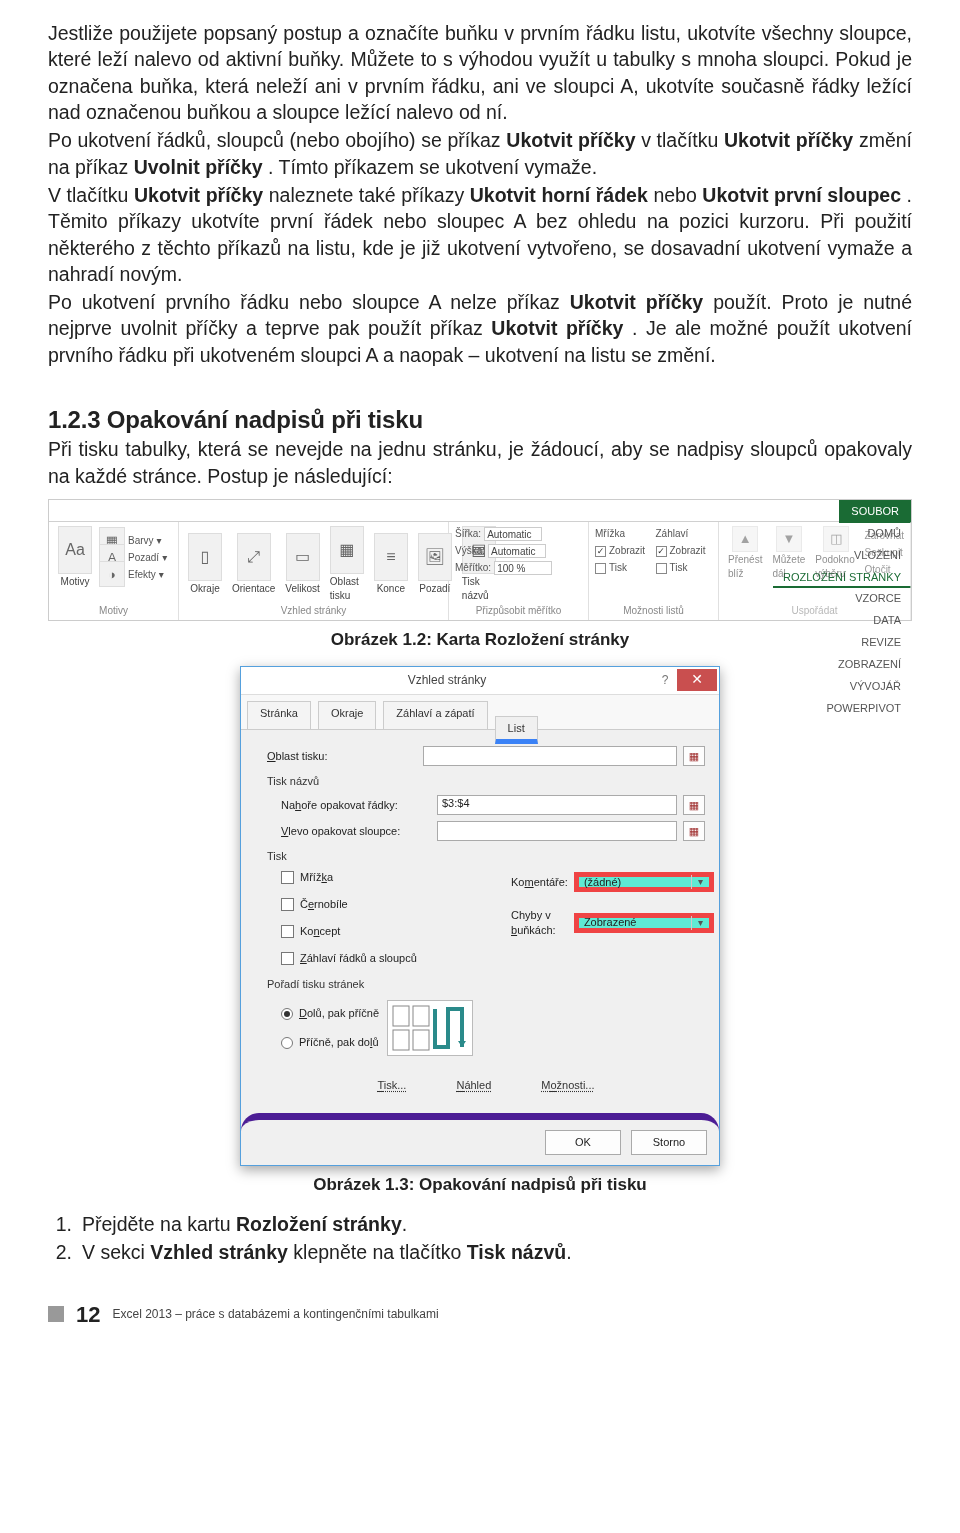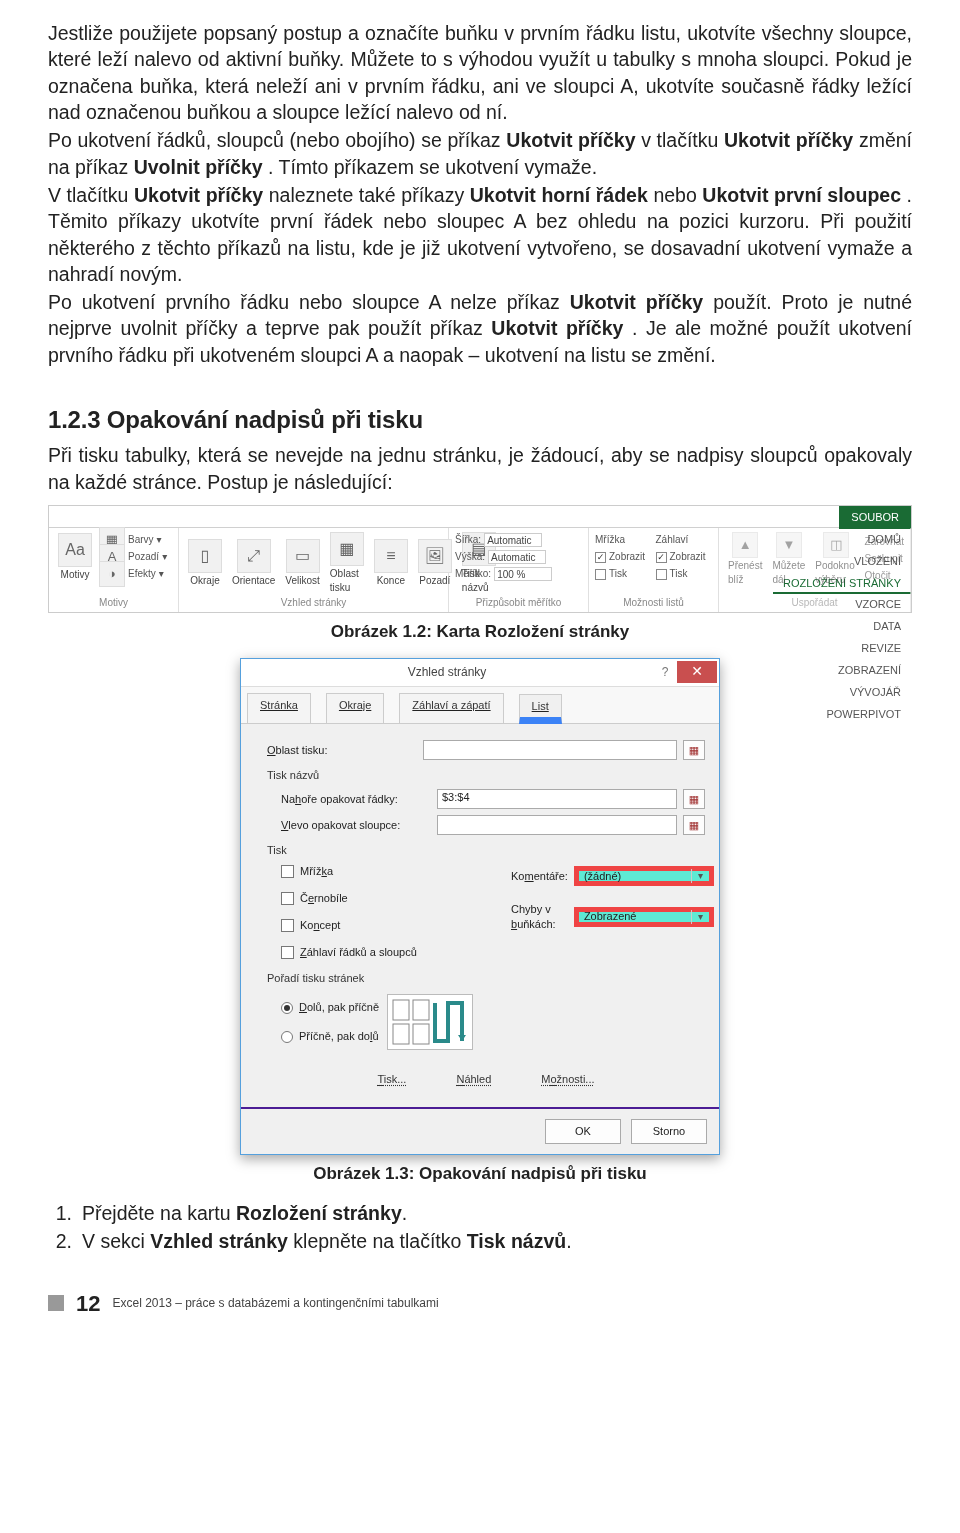--- a/index.html
+++ b/index.html
@@ -13,21 +13,20 @@
     background: #fff;
     padding: 20px 48px 20px 48px;
   }
   p { margin-bottom: 0; text-align: justify; }
   .para { margin-bottom: 2px; }
   b { font-weight: 700; }
   h2.sec {
     font-size: 24px;
     font-weight: 700;
     margin-top: 36px;
-    margin-bottom: 6px;
     font-family: "Segoe UI Semibold", "Arial Narrow", Arial, sans-serif;
     letter-spacing: -0.2px;
   }
   .caption {
     font-weight: 700;
     text-align: center;
     font-size: 17px;
     margin: 8px 0 14px 0;
     font-family: "Arial Narrow", Arial, sans-serif;
   }
@@ -36,59 +35,59 @@
   .ribbon-box { border: 1px solid #ccc; margin-top: 10px; font-size: 11px; background:#fff; }
   .ribbon-tabs { display:flex; align-items:flex-end; border-bottom:1px solid #d0d0d0; background:#fff; height:22px;flex-direction:column; }
   .rtab { padding:3px 10px 4px 10px; color:#555; font-size:11px; }
   .rtab.file { background:#1a6b34; color:#fff; font-weight:400; padding:4px 12px; }
   .rtab.active { color:#1a6b34; border-bottom:2px solid #1a6b34; padding-bottom:2px; }
   .ribbon-body { display:flex; }
   .rgroup { border-right:1px solid #e0e0e0; padding:4px 6px 2px 6px; display:flex; flex-direction:column; justify-content:space-between; }
   .rgroup-label { font-size:10px; color:#888; text-align:center; margin-top:2px; border-top:0; }
   .rg-row { display:flex; align-items:center; gap:4px; }
   .ricon { width:26px; height:26px; background:#f1f1f1; border:1px solid #ddd; display:flex; align-items:center; justify-content:center; font-size:13px; color:#666; }
-  .ricon.big { width:34px; height:34px; font-size:16px; }
+  .ricon.big { width:34px; height:48px; font-size:16px; }
   .rvert { display:flex; flex-direction:column; align-items:center; font-size:10px; color:#444; gap:1px; padding:0 3px; }
   .rline { display:flex; align-items:center; gap:3px; font-size:10px; color:#444; height:16px; }
   .rinput { border:1px solid #ccc; background:#fff; font-size:10px; padding:0 2px; height:14px; width:58px; }
   .rcheck { width:11px; height:11px; border:1px solid #888; display:inline-flex; align-items:center; justify-content:center; font-size:9px; color:#333; }
   .mini { font-size:10px; color:#555; }
   .stack { display:flex; flex-direction:column; gap:1px; }
 
   
   .dialog-wrap { display:flex; justify-content:center; margin-top:10px; }
   .dialog { width:480px; border:1px solid #55a0dd; background:#f0f0f0; font-size:12px; font-family:"Segoe UI", Tahoma, sans-serif; box-shadow:0 4px 12px rgba(0,0,0,0.35); }
   .dlg-title { background:#fff; border-bottom:1px solid #ddd; display:flex; align-items:center; height:28px; position:relative; }
   .dlg-title .t { flex:1; text-align:center; color:#444; font-size:12px; }
   .dlg-close { width:40px; height:22px; background:#c94f4f; color:#fff; display:flex; align-items:center; justify-content:center; font-size:14px; margin-right:2px; margin-top:-1px; }
   .dlg-help { width:24px; text-align:center; color:#777; }
-  .dlg-tabs { display:flex; background:#f8f8f8; border-bottom:1px solid #ccc; padding-top:6px; padding-left:6px; gap:16px;text-decoration:underline; }
+  .dlg-tabs { display:flex; background:#f8f8f8; border-bottom:1px solid #ccc; padding-top:6px; padding-left:6px; gap:8px; }
   .dtab { padding:4px 12px; border:1px solid #ccc; border-bottom:none; background:#f4f4f4; font-size:11px; color:#333; margin-right:-1px; }
-  .dtab.active { background:#f0f0f0; border-bottom:7px solid #3b82f6; position:relative; top:1px; }
+  .dtab.active { background:#f0f0f0; border-bottom:5px solid #3b82f6; position:relative; top:15px; }
   .dlg-body { padding:10px 14px 6px 26px; background:#f0f0f0; }
   .form-row { display:flex; align-items:center; margin:6px 0; gap:6px; }
   .form-row label { width:150px; font-size:11px; color:#222; }
   .form-row label.short { width:auto; }
   .finput { flex:1; border:1px solid #aaa; background:#fff; height:20px; padding:0 4px; font-size:11px; }
   .fbtn-picker { width:22px; height:20px; border:1px solid #aaa; background:#fdfdfd; display:flex; align-items:center; justify-content:center; font-size:11px; color:#a03030; }
   .section-label { font-size:11px; color:#333; margin-top:8px; margin-bottom:2px; }
   .chk-row { display:flex; align-items:center; gap:6px; font-size:11px; margin:4px 0; }
   .chk { width:13px; height:13px; border:1px solid #777; background:#fff; }
   .radio { width:12px; height:12px; border:1px solid #777; border-radius:50%; background:#fff; display:inline-flex; align-items:center; justify-content:center; }
   .radio.sel::after { content:""; width:6px; height:6px; background:#333; border-radius:50%; }
   .order-box { display:flex; gap:8px; align-items:center; margin:8px 0 4px 0; }
   .order-opts { display:flex; flex-direction:column; gap:6px; }
   .order-diagram { width:86px; height:56px; border:1px solid #bbb; background:#fff; display:flex; align-items:center; justify-content:center; }
   .order-diagram svg { width:80px; height:50px; }
   .combo { display:flex; align-items:center; border:5px solid #ef4444; background:#5eead4; height:20px; min-width:140px; }
   .combo span { flex:1; padding:0 5px; font-size:11px; }
   .combo .arrow { width:18px; text-align:center; border-left:1px solid #ccc; color:#555; font-size:10px; }
   .dlg-bottom-links { display:flex; justify-content:center; gap:50px; margin:22px 0 14px 0; font-size:11px; }
   .linkish { color:#333; text-decoration:underline dotted; text-underline-offset:2px; }
-  .dlg-footer { display:flex; justify-content:flex-end; gap:10px; padding:10px 12px; background:#f0f0f0; border-top:2px solid #4c1d95; }
+  .dlg-footer { display:flex; justify-content:flex-end; gap:10px; padding:10px 12px; background:#f0f0f0; border-top:7px solid #4c1d95;border-radius:18px; }
   .btn { min-width:76px; padding:4px 14px; border:1px solid #aaa; background:#fdfdfd; font-size:11px; text-align:center; }
 
   .steps { margin-top:10px; }
   .steps .step { display:flex; gap:10px; margin:2px 0; font-size:19.5px; }
   .steps .num { width:24px; text-align:right; }
 
   .page-footer { margin-top:34px; display:flex; align-items:center; gap:12px; }
   .pf-box { width:16px; height:16px; background:#999; }
   .pf-num { font-weight:700; font-size:22px; }
   .pf-txt { font-size:12px; color:#444; }

